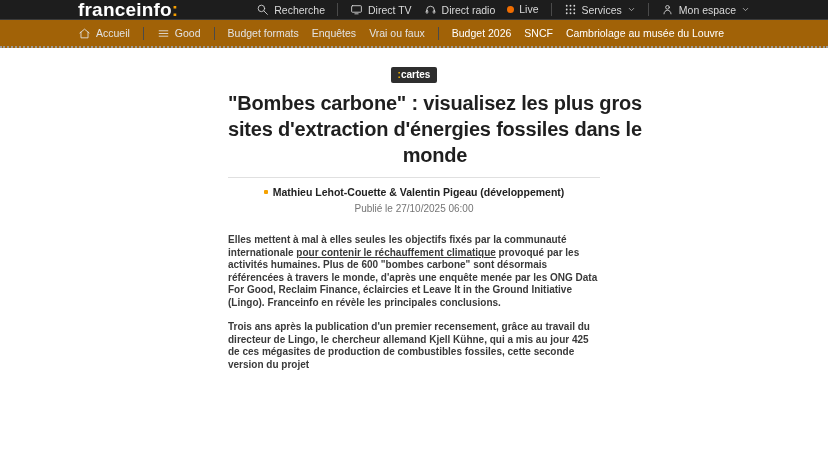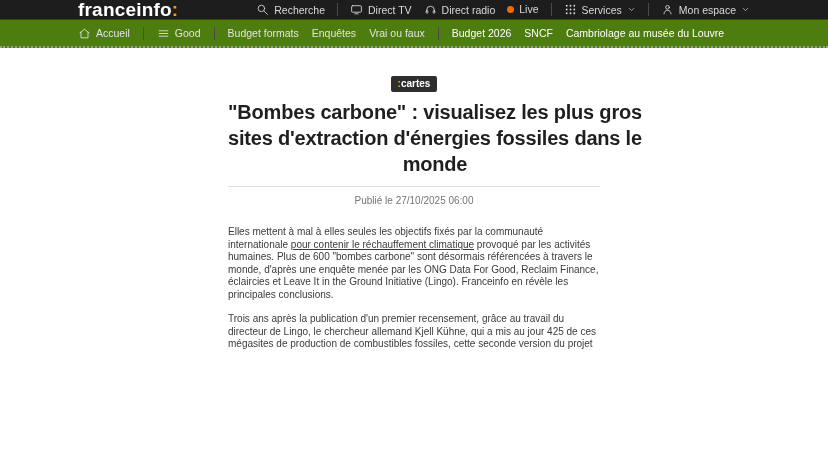--- a/index.html
+++ b/index.html
@@ -37,36 +37,36 @@
   .icn { width: 13px; height: 13px; stroke: currentColor; fill: none;
          stroke-width: 1.6; stroke-linecap: round; stroke-linejoin: round; }
   .icn-dots { fill: currentColor; stroke: none; }
   .chev { width: 9px; height: 9px; stroke: currentColor; fill: none;
           stroke-width: 1.8; stroke-linecap: round; }
   .vdiv { width: 1px; height: 13px; background: #4a4a4a; }
   .live-dot { width: 7px; height: 7px; border-radius: 50%; background: #f06d00; }
   
   .site-nav {
     height: 28px;
-    background: #4d7c0f;
+    background: #a16207;
     border-bottom: 2px dotted #9a9a9a;
   }
   .nwrap {
     width: 672px; margin: 0 auto; height: 100%;
     display: flex; align-items: center; gap: 13px;
     font-size: 10.5px; color: #e3e3e3;
   }
   .nitem {
     display: flex; align-items: center; gap: 5px;
     background: none; border: none; padding: 0;
     color: #e3e3e3; font: inherit; cursor: pointer; white-space: nowrap;
   }
   .nitem.topic { font-weight: 400; color: #ffffff; }
   
-  main { width: 372px; margin: 13px auto; padding-top: 12px; text-align: center; }
+  main { width: 372px; margin: 4px auto; padding-top: 12px; text-align: center; }
   .badge {
     display: inline-block; background: #2e2e2e; color: #ffffff;
     font-size: 10px; font-weight: 700; padding: 2px 7px;
     border-radius: 2px; cursor: pointer; line-height: 1.2;
   }
   .badge .bcolon { color: #f5b500; }
   h1 {
     width: 414px; margin: 7px auto 9px;
     font-size: 20px; line-height: 26px; font-weight: 700;
     color: #1f1f1f; letter-spacing: -0.2px;
@@ -83,21 +83,21 @@
   .bullet {
     display: inline-block; width: 4px; height: 4px;
     background: #f5a100; border-radius: 1px;
     margin-right: 5px; vertical-align: 2px;
   }
   .published { font-size: 10px; color: #757575; margin-top: 5px; }
   .article-body {
     text-align: left; margin-top: 20px;
     font-size: 10px; line-height: 12.5px; color: #3a3a3a;
   }
-  .article-body p { margin: 0 0 12px; }
+  .article-body p { margin: 0 0 12px; font-weight: bold; }
   .body-link { color: inherit; text-decoration: underline; cursor: pointer; }
 </style>
 </head>
 <body>
 
 <header class="site-header">
   <div class="hwrap">
     <div class="logo"><span>franceinfo</span><span class="colon">:</span></div>
     <div class="hright">
       <button class="hitem">
@@ -190,20 +190,21 @@
 </nav>
 
 <main>
   <span class="badge"><span class="bcolon">:</span><span>cartes</span></span>
 
   <h1>"Bombes carbone" : visualisez les plus gros sites d'extraction d'énergies fossiles dans le monde</h1>
 
 
   <hr class="rule">
 
+  <div class="byline"><span class="bullet"></span><span>Mathieu Lehot-Couette &amp; Valentin Pigeau (développement)</span></div>
 
   <div class="published">Publié le 27/10/2025 06:00</div>
 
   <div class="article-body">
     <p><span>Elles mettent à mal à elles seules les objectifs fixés par la communauté internationale </span><a class="body-link">pour contenir le réchauffement climatique</a><span> provoqué par les activités humaines. Plus de 600 "bombes carbone" sont désormais référencées à travers le monde, d'après une enquête menée par les ONG Data For Good, Reclaim Finance, éclaircies et Leave It in the Ground Initiative (Lingo). Franceinfo en révèle les principales conclusions.</span></p>
     <p>Trois ans après la publication d'un premier recensement, grâce au travail du directeur de Lingo, le chercheur allemand Kjell Kühne, qui a mis au jour 425 de ces mégasites de production de combustibles fossiles, cette seconde version du projet</p>
   </div>
 </main>
 
 </body></html>

